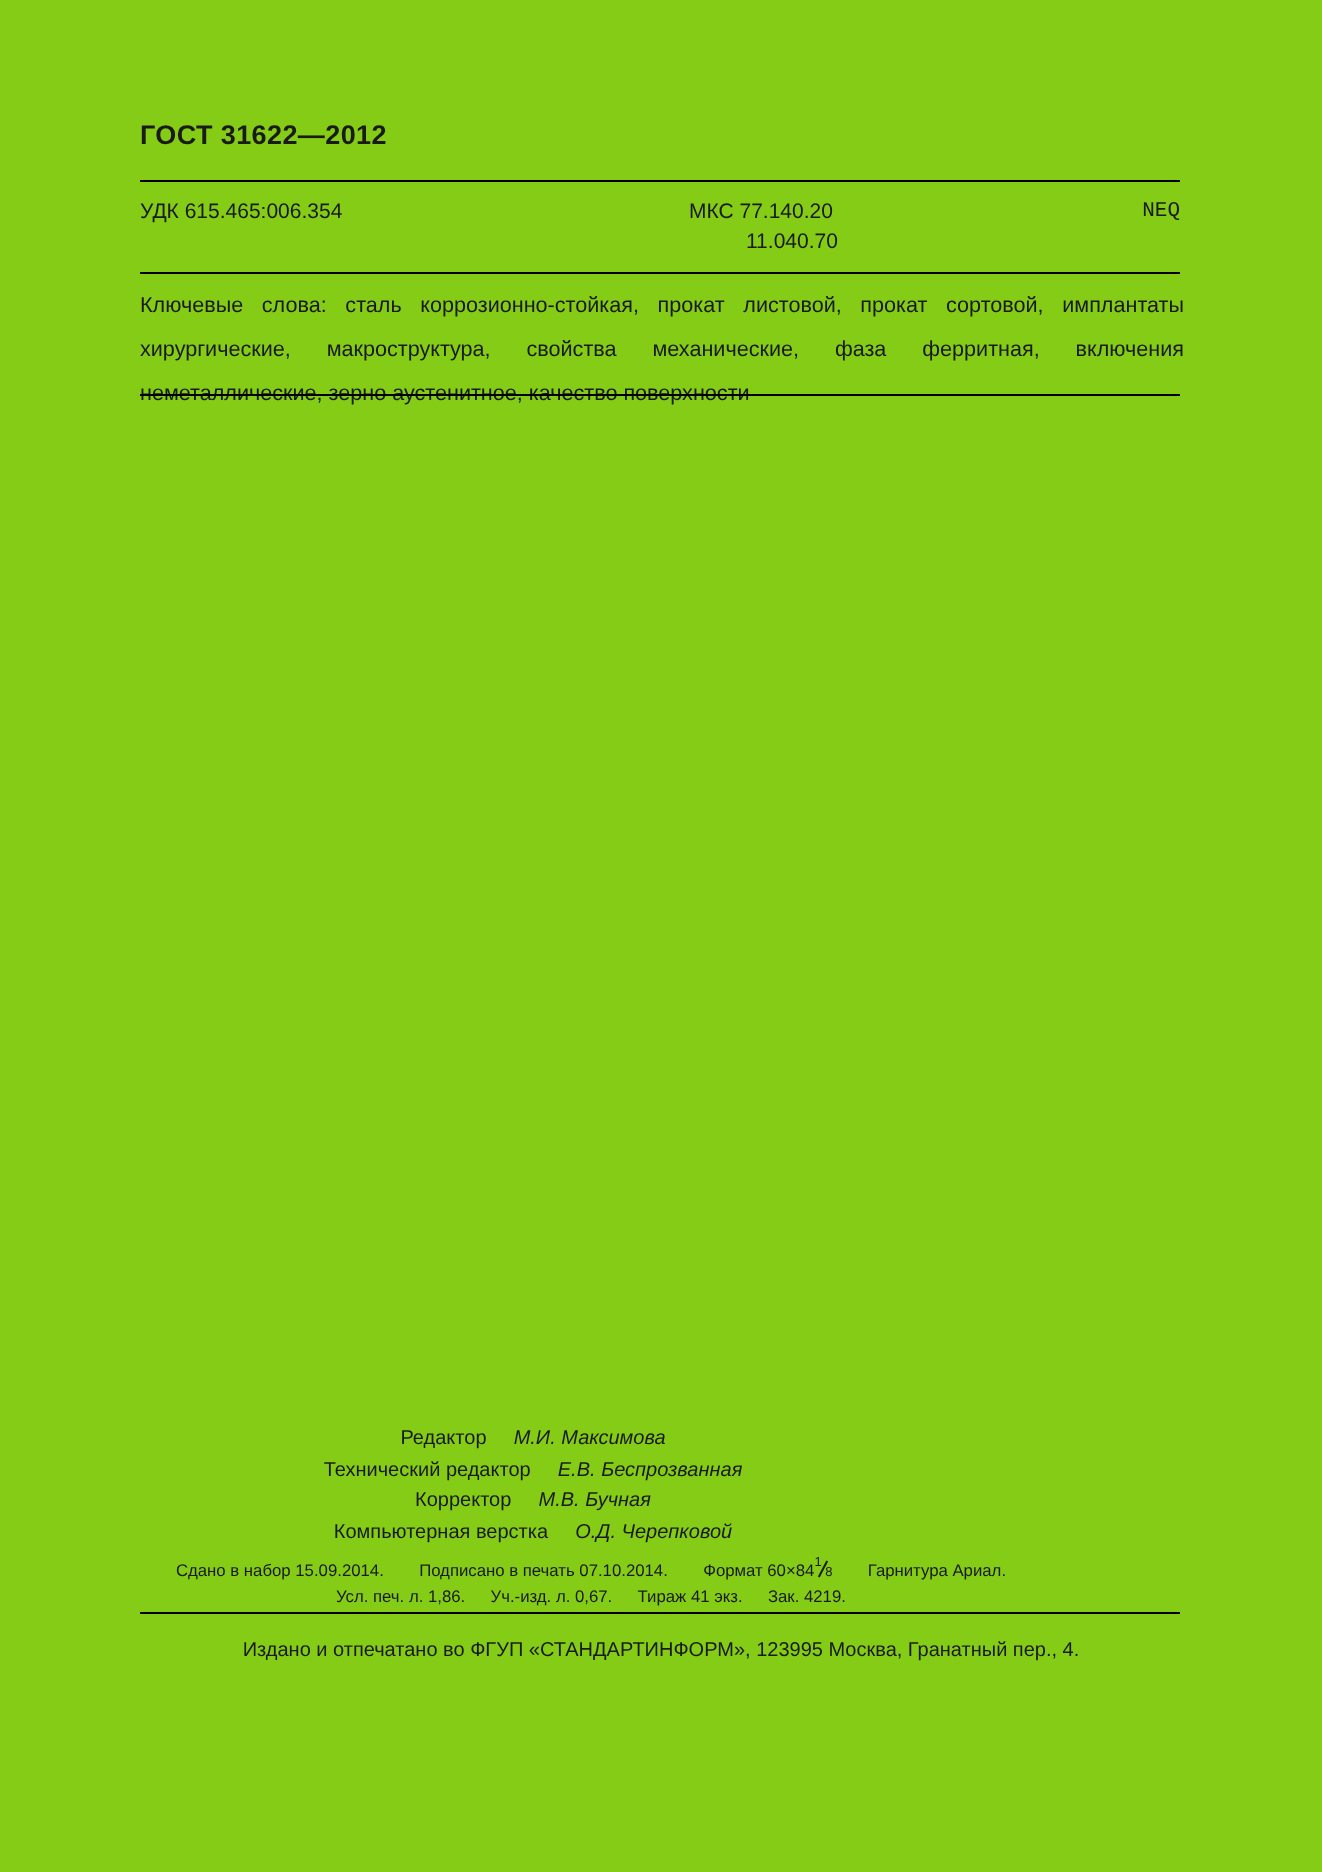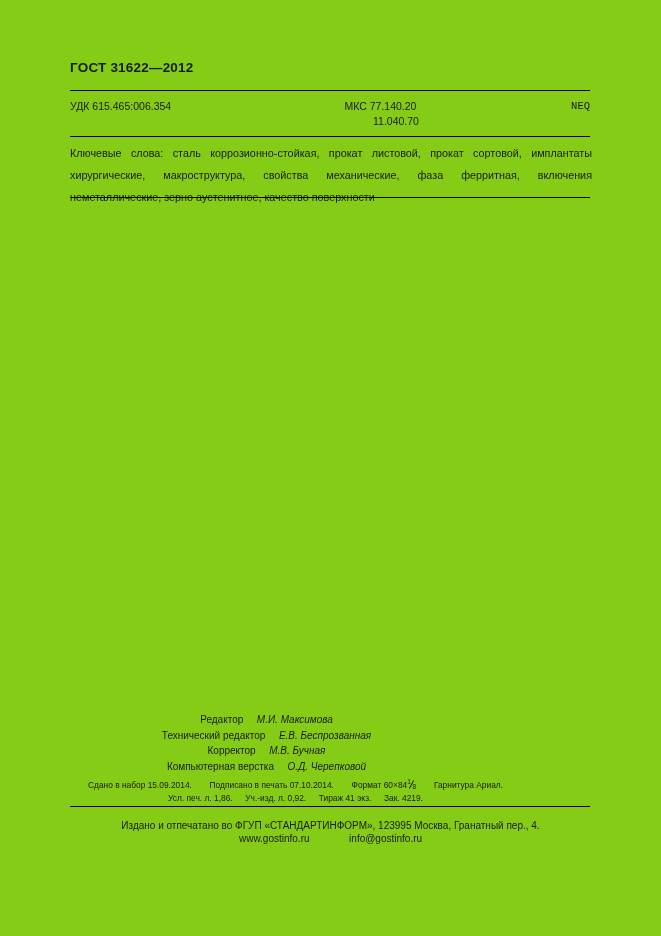--- a/index.html
+++ b/index.html
@@ -209,32 +209,27 @@
       <span class="sp"></span>
       <span>Подписано в печать 07.10.2014.</span>
       <span class="sp"></span>
       <span>Формат 60</span><span>×</span><span>84</span><span class="frac"><span class="num">1</span><span class="bar"></span><span class="den">8</span></span>
       <span class="sp"></span>
       <span>Гарнитура Ариал.</span>
     </span>
     <span class="line">
       <span>Усл. печ. л. 1,86.</span>
       <span class="sp-sm"></span>
-      <span>Уч.-изд. л. 0,92.</span>
+      <span>Уч.-изд. л. 0,67.</span>
       <span class="sp-sm"></span>
       <span>Тираж 41 экз.</span>
       <span class="sp-sm"></span>
       <span>Зак. 4219.</span>
     </span>
   </div>
 
   <div class="rule-thin rule-imprint"></div>
 
   <div class="imprint">
     <span class="line">Издано и отпечатано во ФГУП «СТАНДАРТИНФОРМ», 123995 Москва, Гранатный пер., 4.</span>
-    <span class="line">
-      <span class="web">www.gostinfo.ru</span>
-      <span class="gap"></span>
-      <span class="web">info@gostinfo.ru</span>
-    </span>
   </div>
 
 </div>
 
 </body></html>

